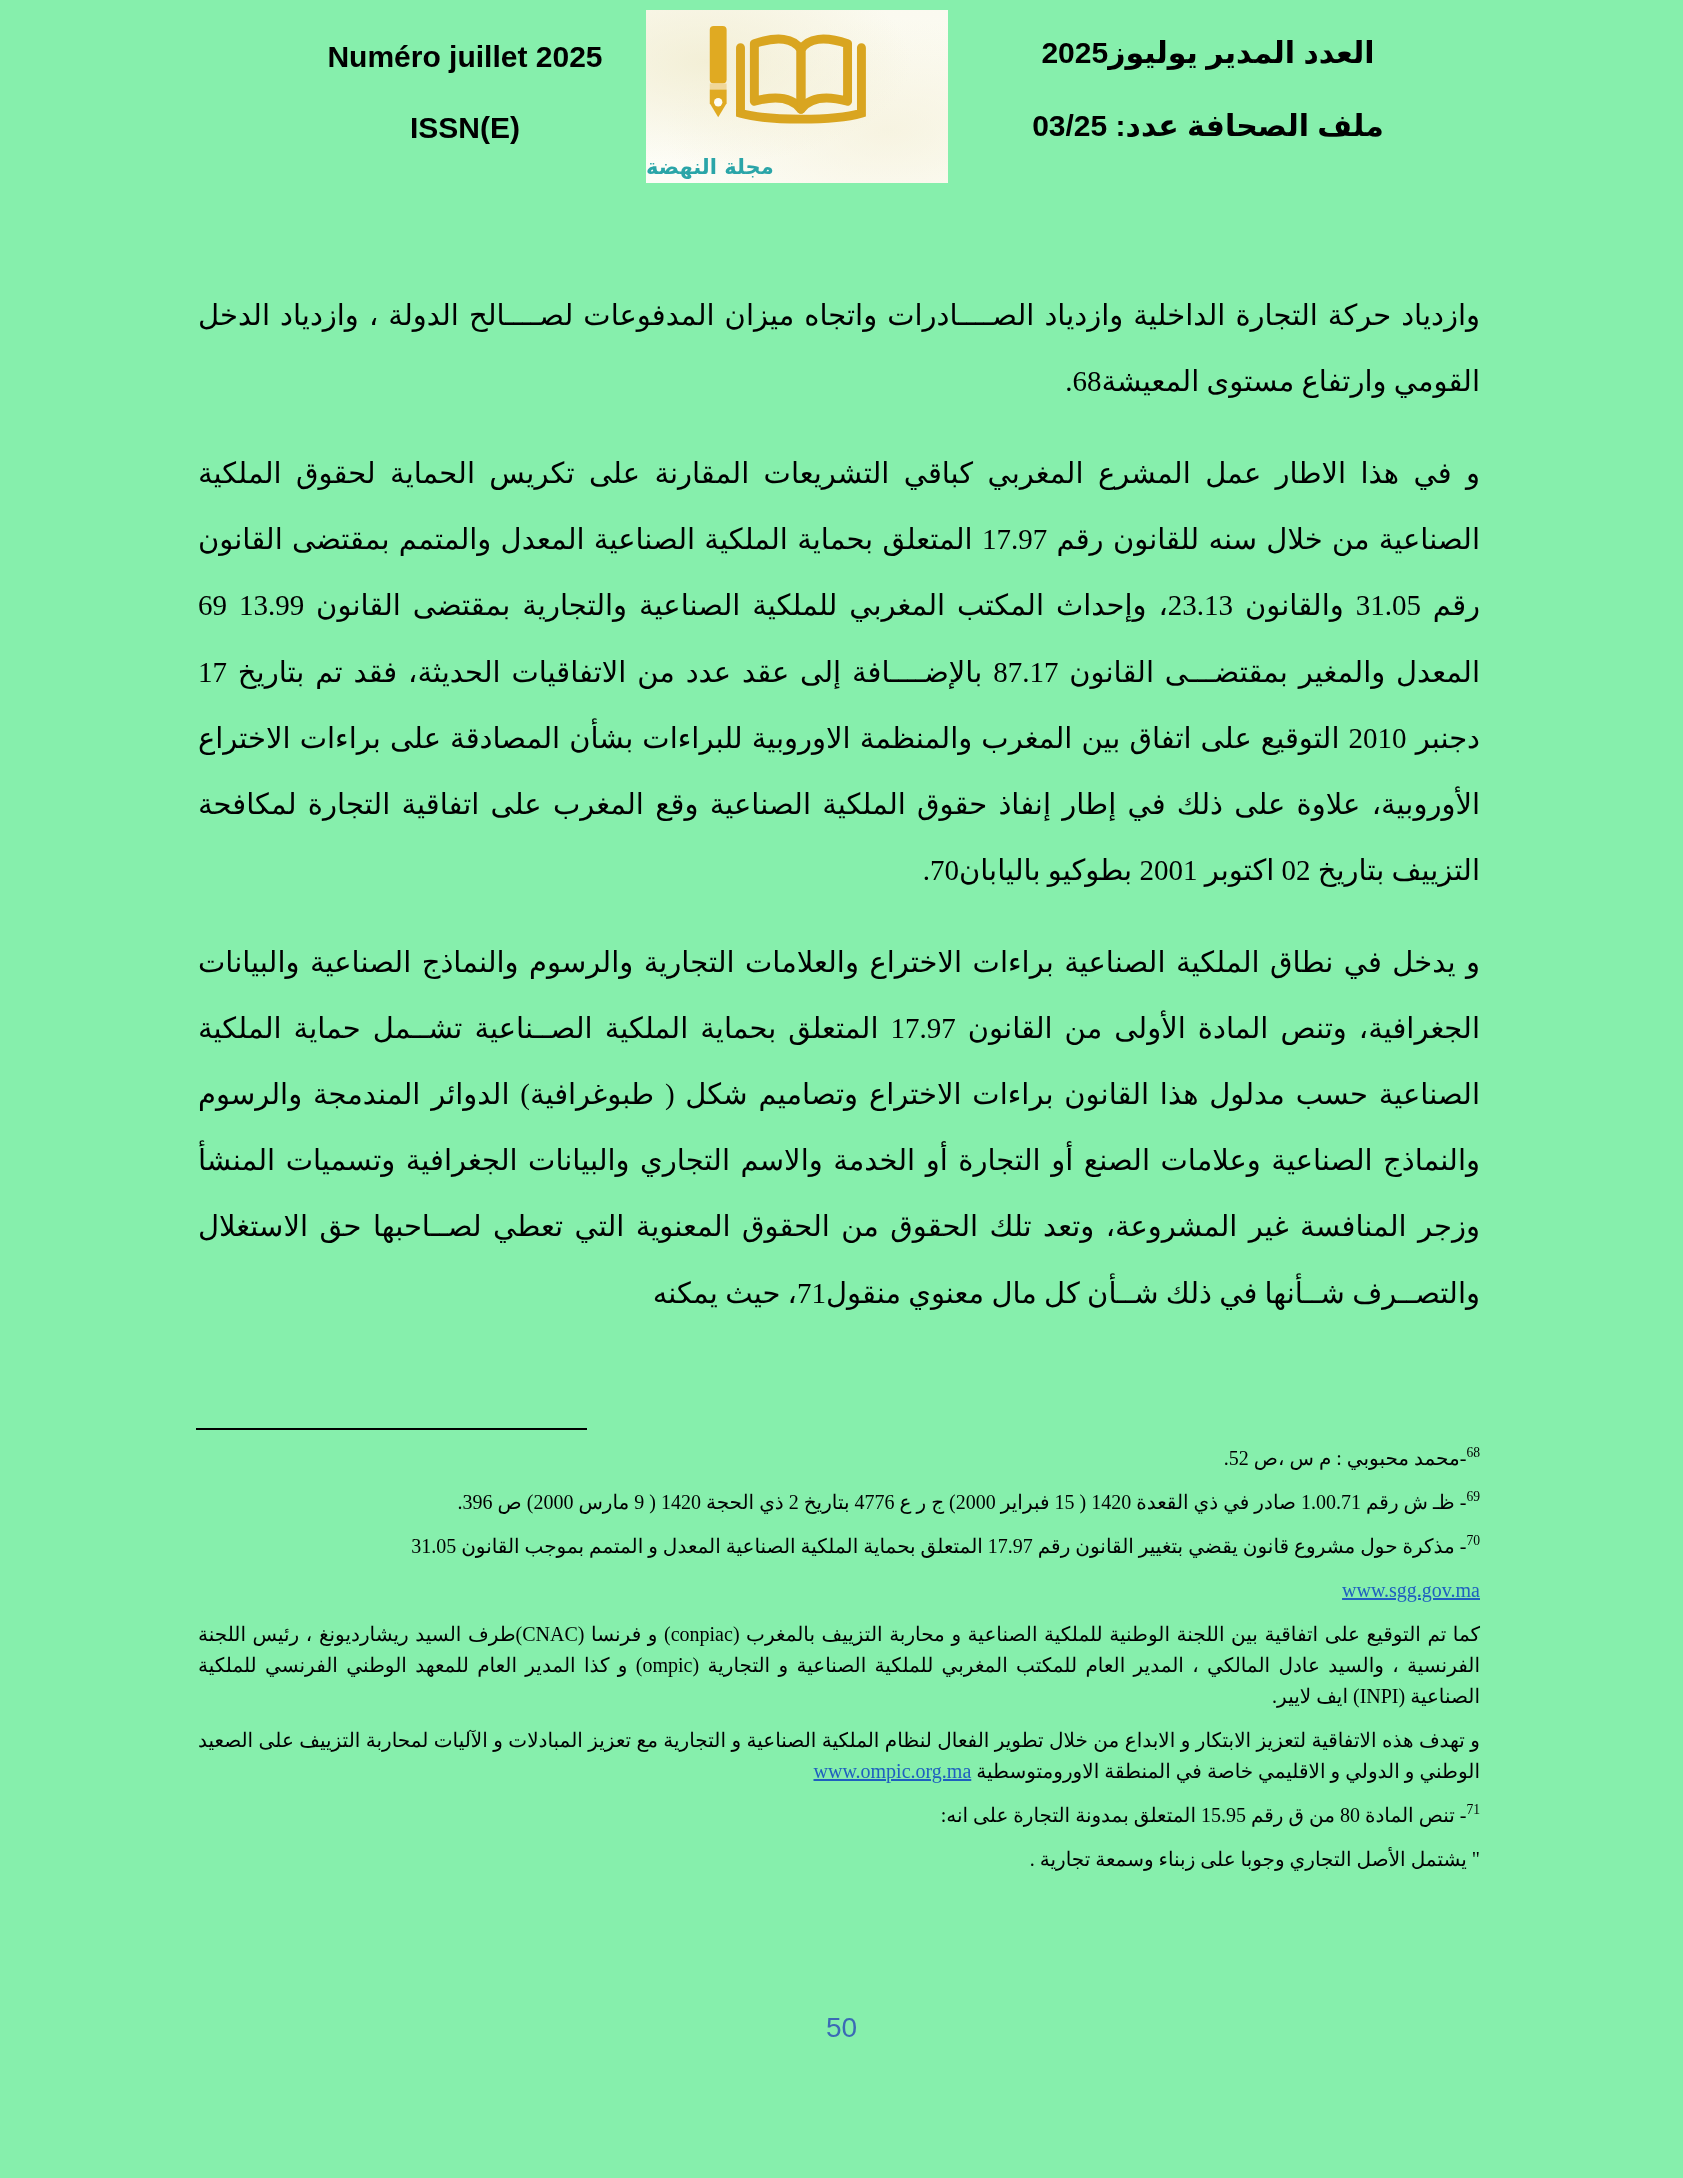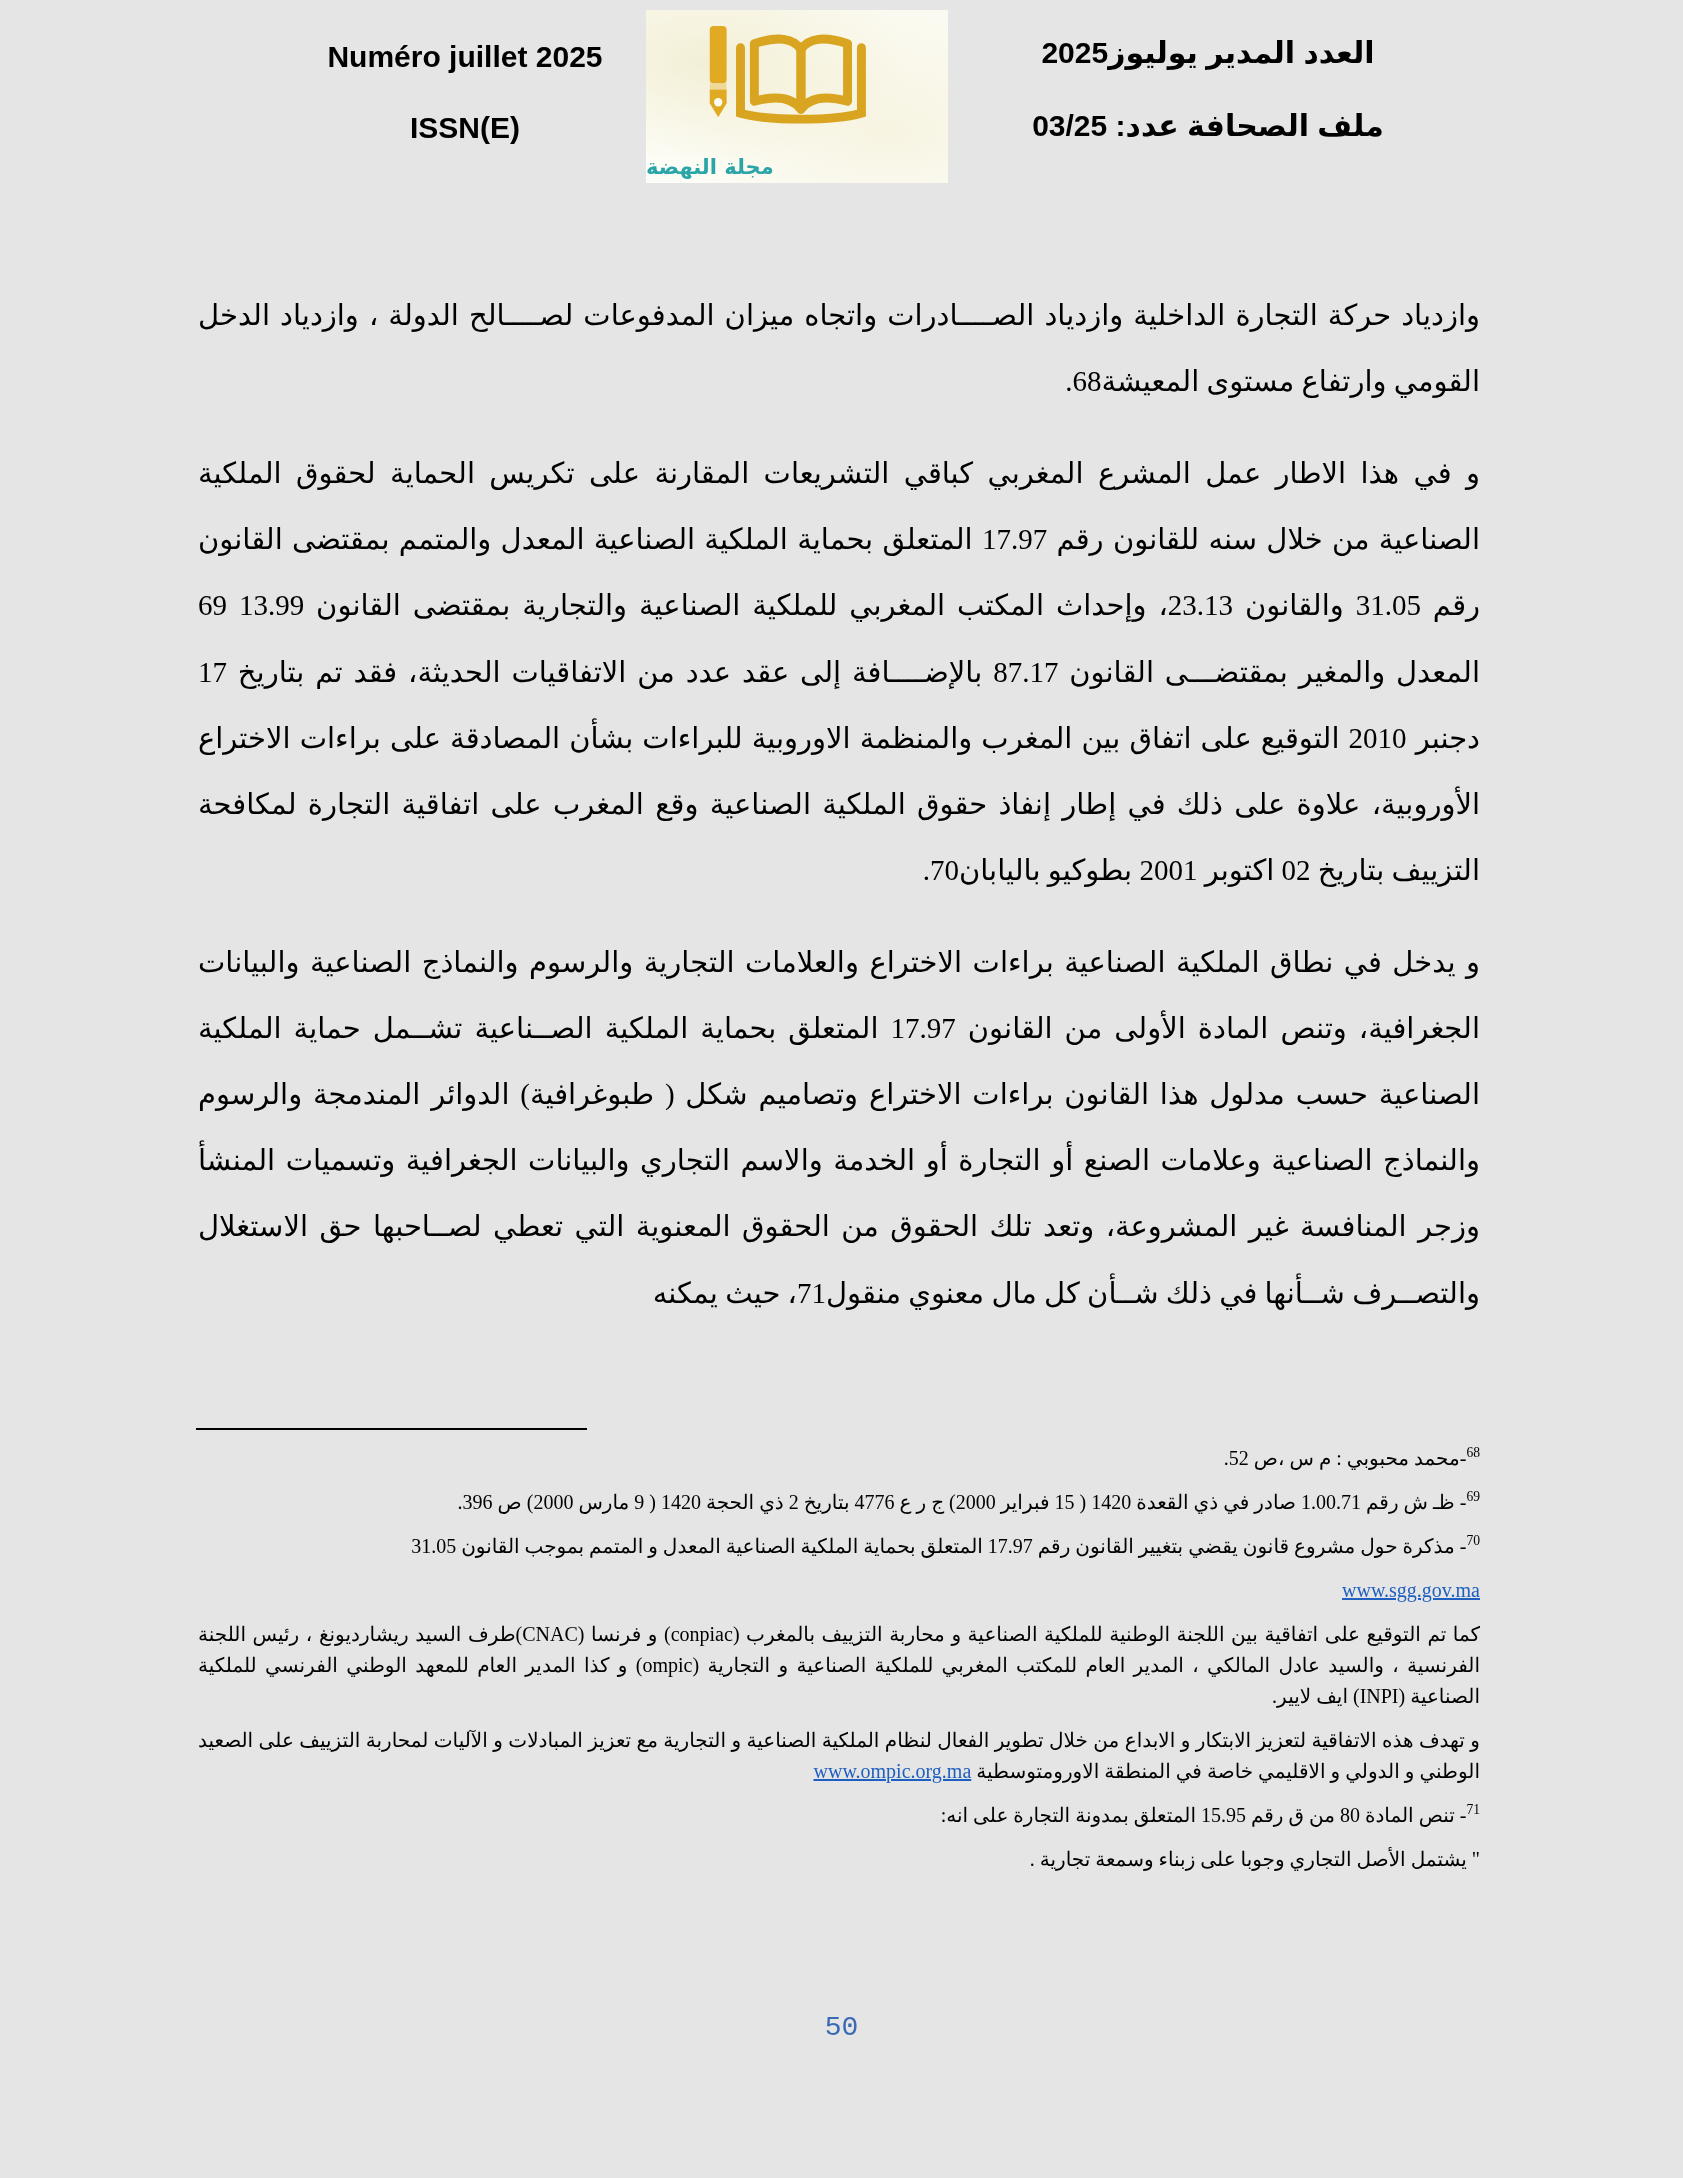--- a/index.html
+++ b/index.html
@@ -14,21 +14,21 @@
     position: relative;
     font-family: "Liberation Serif", "DejaVu Serif", serif;
     color: #000000;
     overflow: hidden;
   }
 
   .page {
     position: relative;
     width: 1683px;
     height: 2178px;
-    background: #e5e5e5;
+    background: #86efac;
   }
 
   
   .header {
     position: absolute;
     top: 0;
     left: 0;
     width: 1683px;
     height: 248px;
   }
@@ -173,21 +173,21 @@
     text-align: center;
   }
 
   
   .page-number {
     position: absolute;
     top: 2012px;
     left: 0;
     width: 1683px;
     text-align: center;
-    font-family: Liberation Mono, monospace;
+    font-family: Liberation Sans, sans-serif;
     font-size: 28px;
     color: #3b6ab5;
     direction: ltr;
   }
 </style>
 </head>
 <body>
 
 <div class="page">
 

